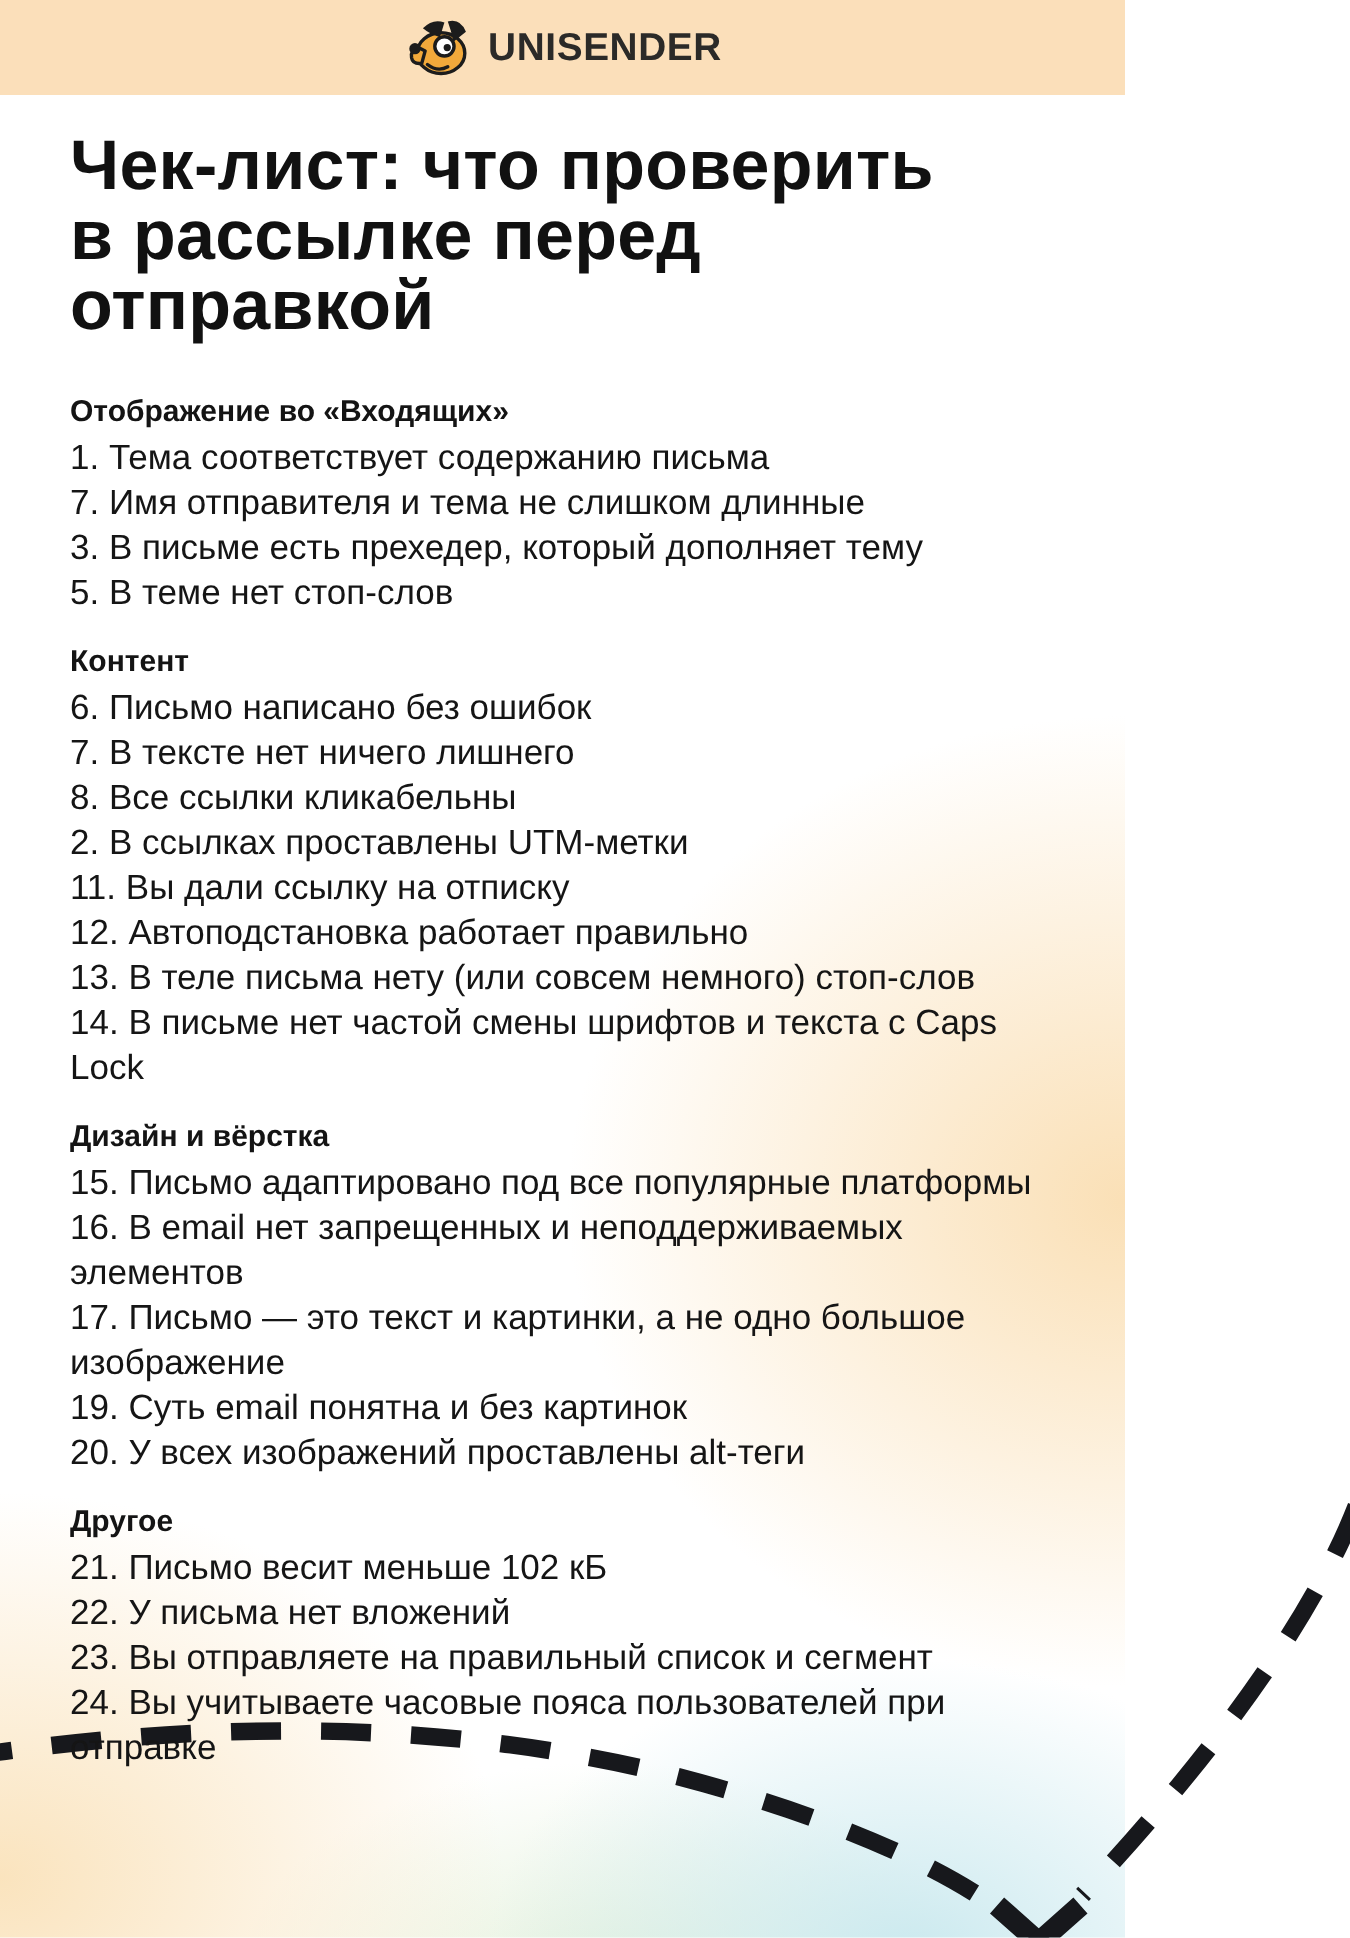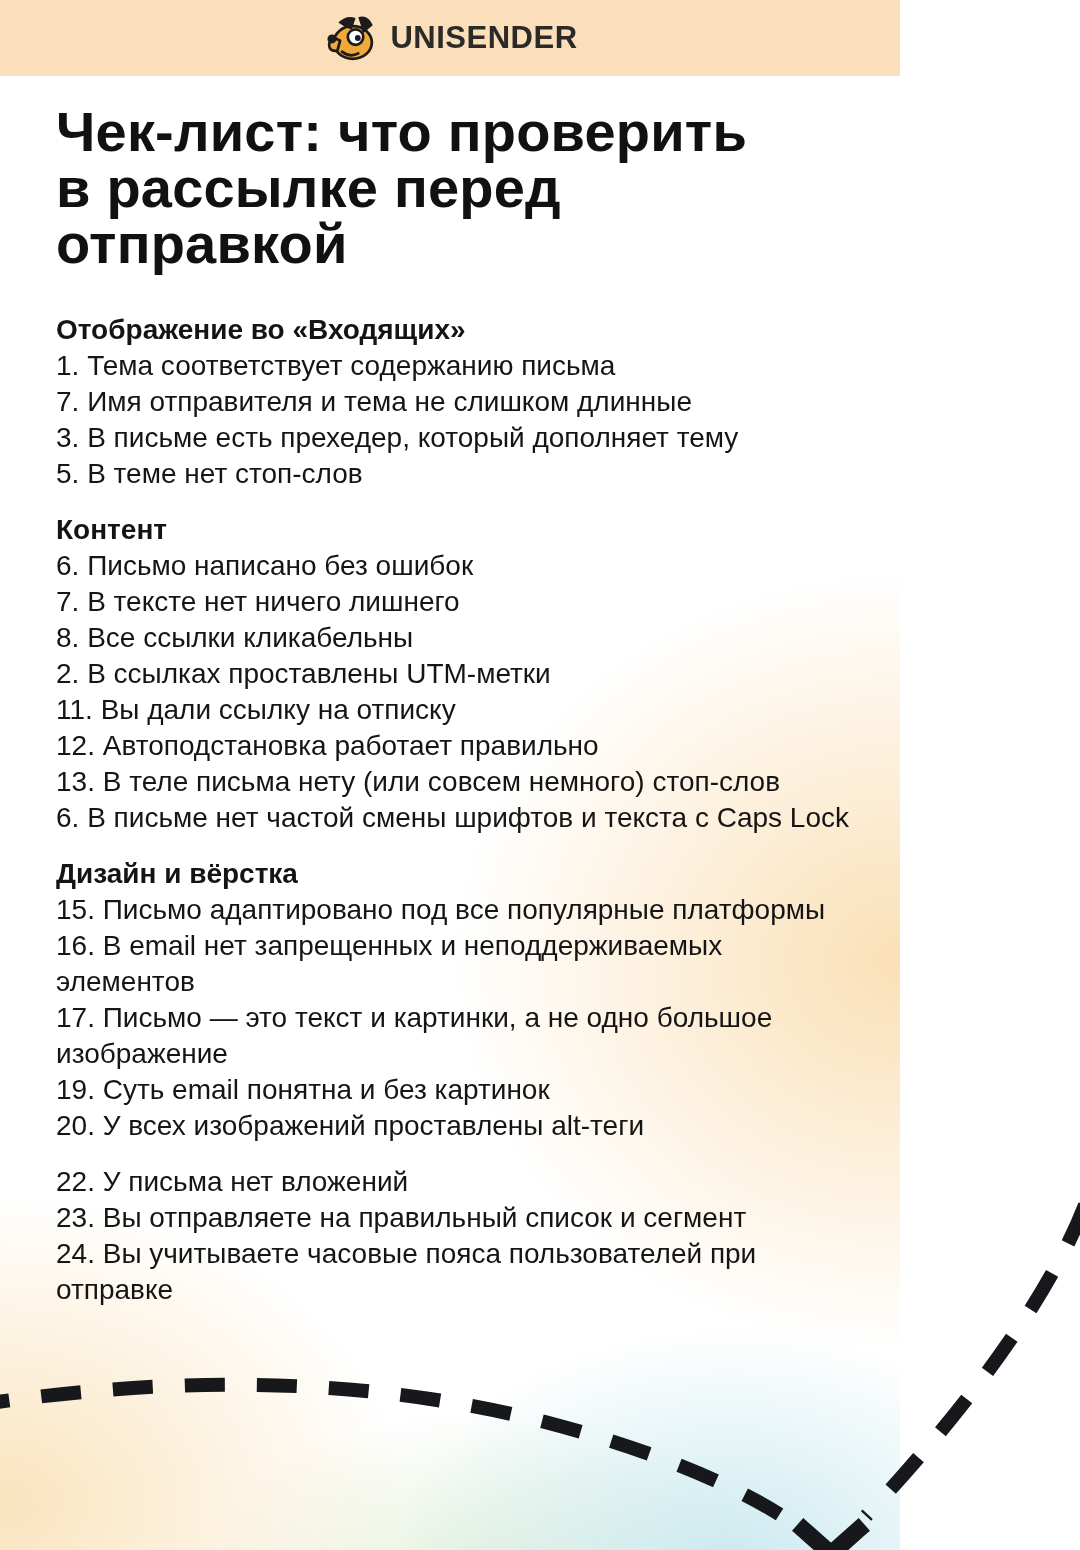--- a/index.html
+++ b/index.html
@@ -57,21 +57,21 @@
     line-height: 56px;
     font-weight: 700;
     color: #111111;
     white-space: pre-line;
     letter-spacing: 0.2px;
   }
   .section { margin-top: 20px; }
   .section:first-of-type { margin-top: 0; }
   .section-heading {
     margin: 0;
-    font-size: 28px;
+    font-size: 24px;
     line-height: 36px;
     font-weight: 700;
     color: #141414;
   }
   .item {
     margin: 0;
     font-size: 28px;
     line-height: 36px;
     font-weight: 400;
     color: #151515;
@@ -128,33 +128,35 @@
 
     <div class="section">
       <h2 class="section-heading">Контент</h2>
       <p class="item">6. Письмо написано без ошибок</p>
       <p class="item">7. В тексте нет ничего лишнего</p>
       <p class="item">8. Все ссылки кликабельны</p>
       <p class="item">2. В ссылках проставлены UTM-метки</p>
       <p class="item">11. Вы дали ссылку на отписку</p>
       <p class="item">12. Автоподстановка работает правильно</p>
       <p class="item">13. В теле письма нету (или совсем немного) стоп-слов</p>
-      <p class="item">6. В письме нет частой смены шрифтов и текста с Caps Lock</p>
+      <p class="item">14. В письме нет частой смены шрифтов и текста с Caps Lock</p>
     </div>
 
     <div class="section">
       <h2 class="section-heading">Дизайн и вёрстка</h2>
       <p class="item">15. Письмо адаптировано под все популярные платформы</p>
       <p class="item">16. В email нет запрещенных и неподдерживаемых элементов</p>
       <p class="item">17. Письмо — это текст и картинки, а не одно большое изображение</p>
       <p class="item">19. Суть email понятна и без картинок</p>
       <p class="item">20. У всех изображений проставлены alt-теги</p>
     </div>
 
     <div class="section">
+      <h2 class="section-heading">Другое</h2>
+      <p class="item">21. Письмо весит меньше 102 кБ</p>
       <p class="item">22. У письма нет вложений</p>
       <p class="item">23. Вы отправляете на правильный список и сегмент</p>
       <p class="item">24. Вы учитываете часовые пояса пользователей при отправке</p>
     </div>
   </div>
 
   <svg class="deco" viewBox="0 0 1080 1550" aria-hidden="true">
     <path d="M -30 1406 C 140 1380, 340 1370, 545 1422 C 675 1456, 768 1500, 812 1538" fill="none" stroke="#17181C" stroke-width="14" stroke-dasharray="40 32"></path>
     <path d="M 1085 1205 C 1048 1300, 965 1410, 866 1516" fill="none" stroke="#17181C" stroke-width="14" stroke-dasharray="42 34"></path>
     <g stroke="#17181C" stroke-width="17" stroke-linecap="square">

